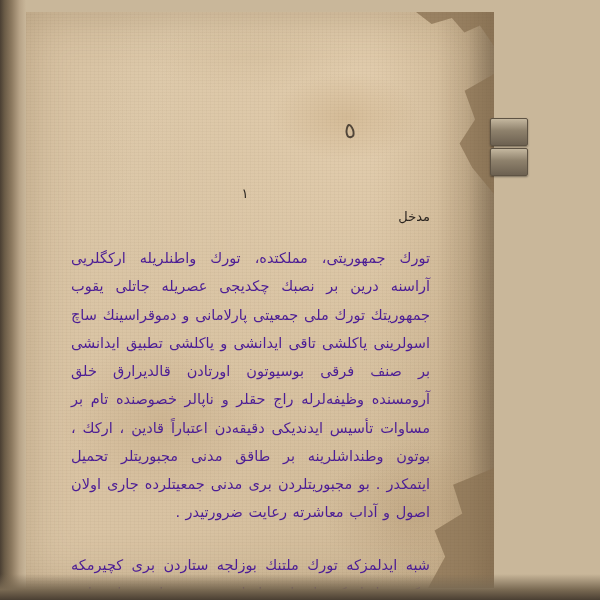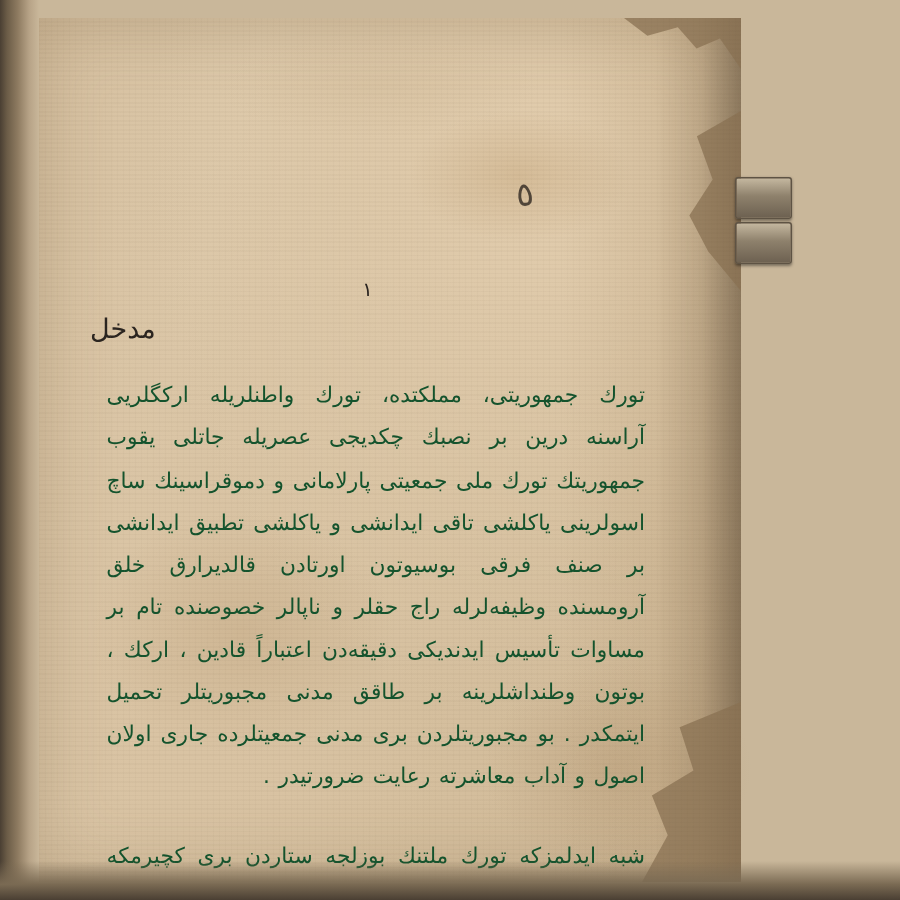--- a/index.html
+++ b/index.html
@@ -134,30 +134,30 @@
     color: #2e2720;
   }
   .page-number {
     text-align: center;
     font-size: 13px;
     letter-spacing: 0;
     margin: 0 0 8px 0;
     color: #2b2520;
   }
   .section-title {
-    text-align: left;
-    font-size: 18px;
+    text-align: right;
+    font-size: 13px;
     margin: 0 0 20px 0;
     color: #2b2520;
   }
   .para {
     font-size: 14.5px;
     line-height: 1.95;
     margin: 0 0 14px 11px;
-    color: #14532d;
+    color: #4c1d95;
     word-spacing: 1px;
     text-align: justify;
     text-justify: inter-word;
   }
   .para.second { margin-top: 24px; }
 
   
   .grain {
     position: absolute;
     inset: 0;

